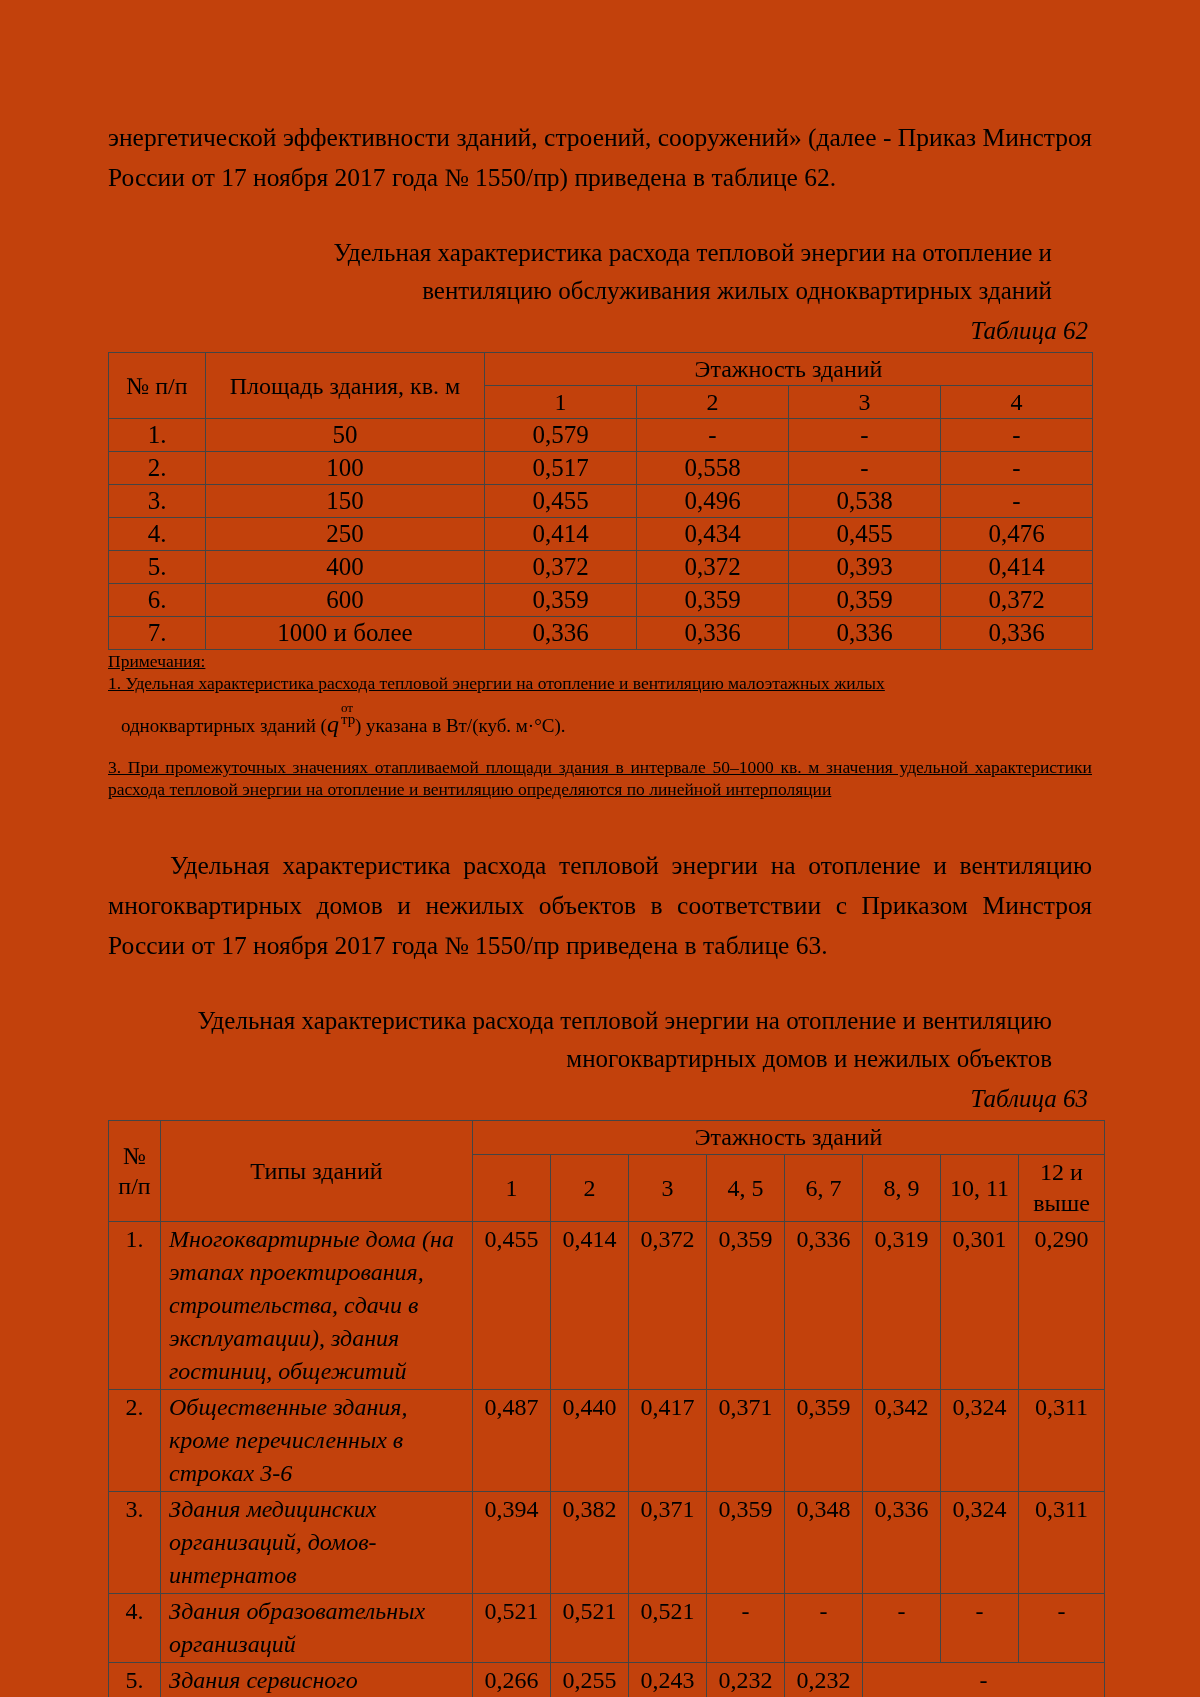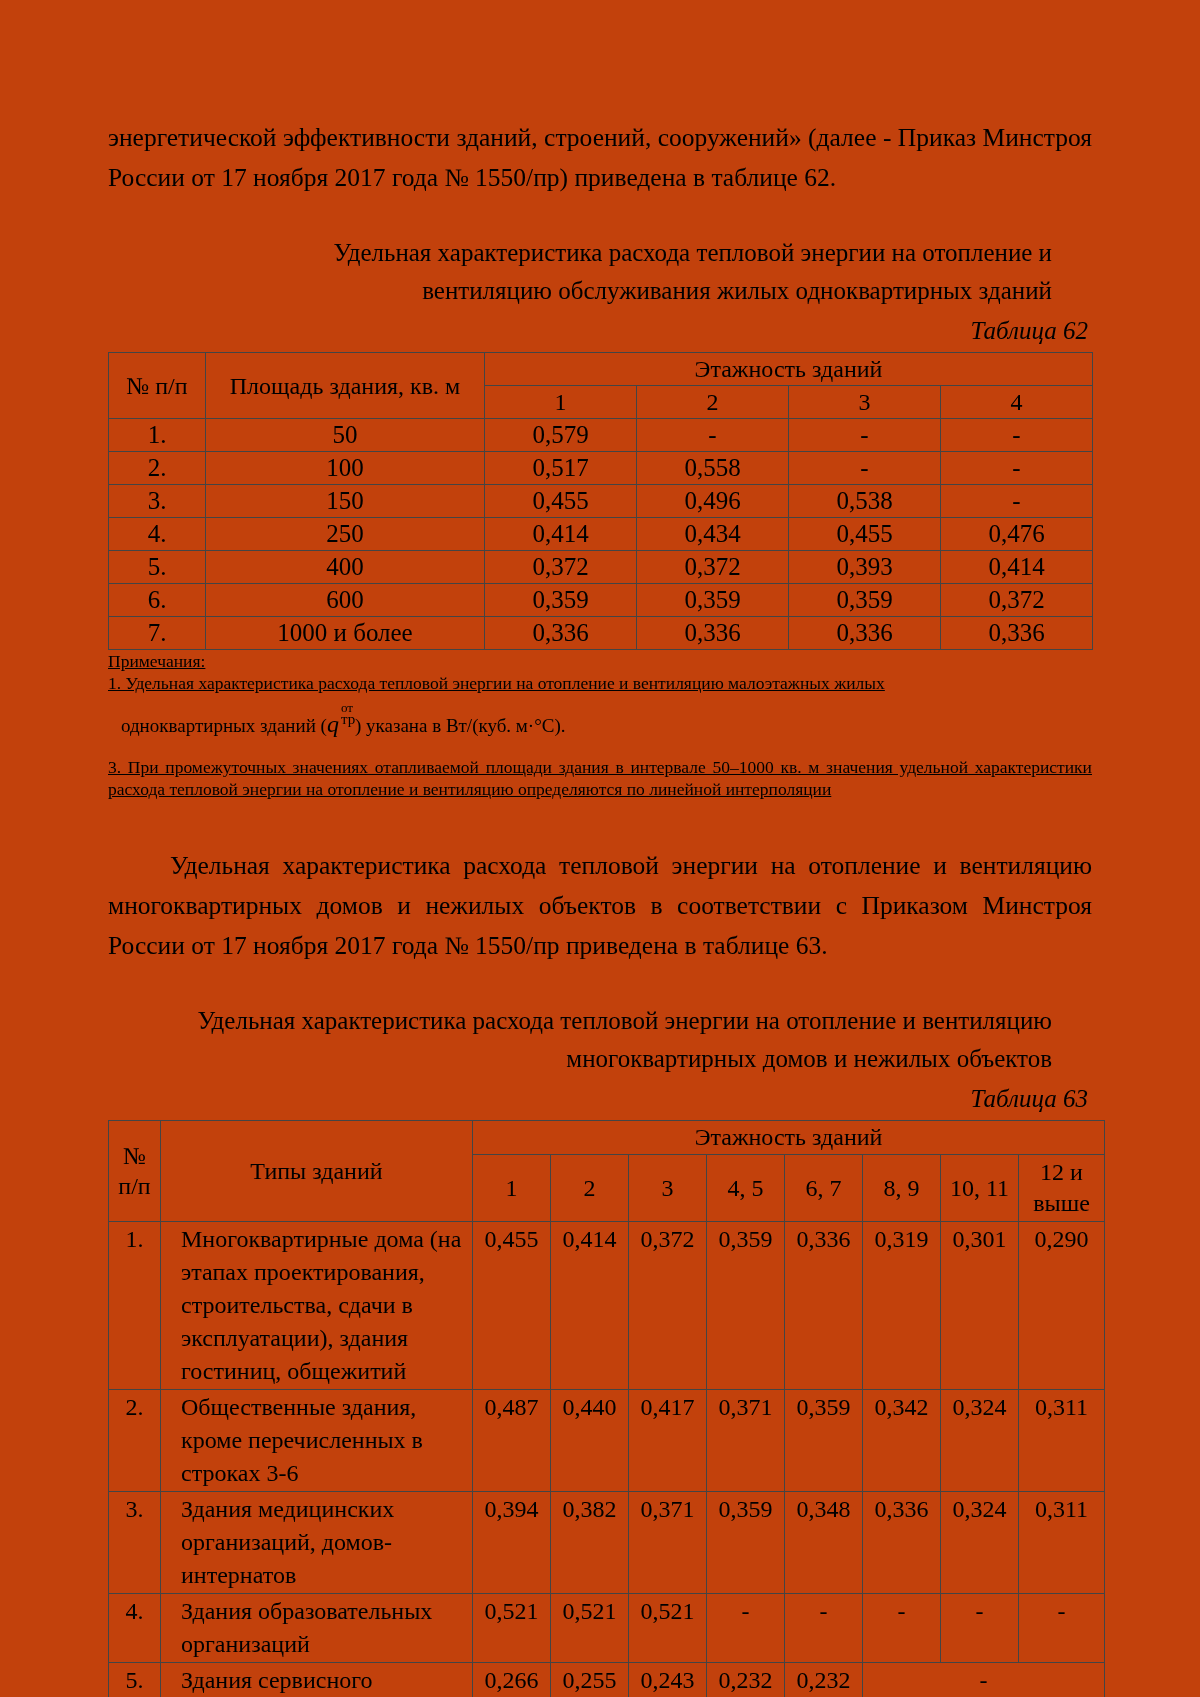--- a/index.html
+++ b/index.html
@@ -115,22 +115,23 @@
     font-size: 24px;
     line-height: 31px;
   }
   #table63 .c-np { width: 52px; }
   #table63 .c-type { width: 312px; }
   #table63 .c-v { width: 78px; }
   #table63 .c-vlast { width: 86px; }
   #table63 td.type-cell {
     text-align: left;
     vertical-align: top;
-    padding-left: 20px;
+    padding-left: 8px;
     line-height: 33px;
+    font-style: italic;
   }
   #table63 td.num-cell {
     vertical-align: top;
     padding-top: 2px;
   }
   #table63 td.idx-cell {
     vertical-align: top;
     padding-top: 2px;
   }
   #table63 .hdr-fl {

